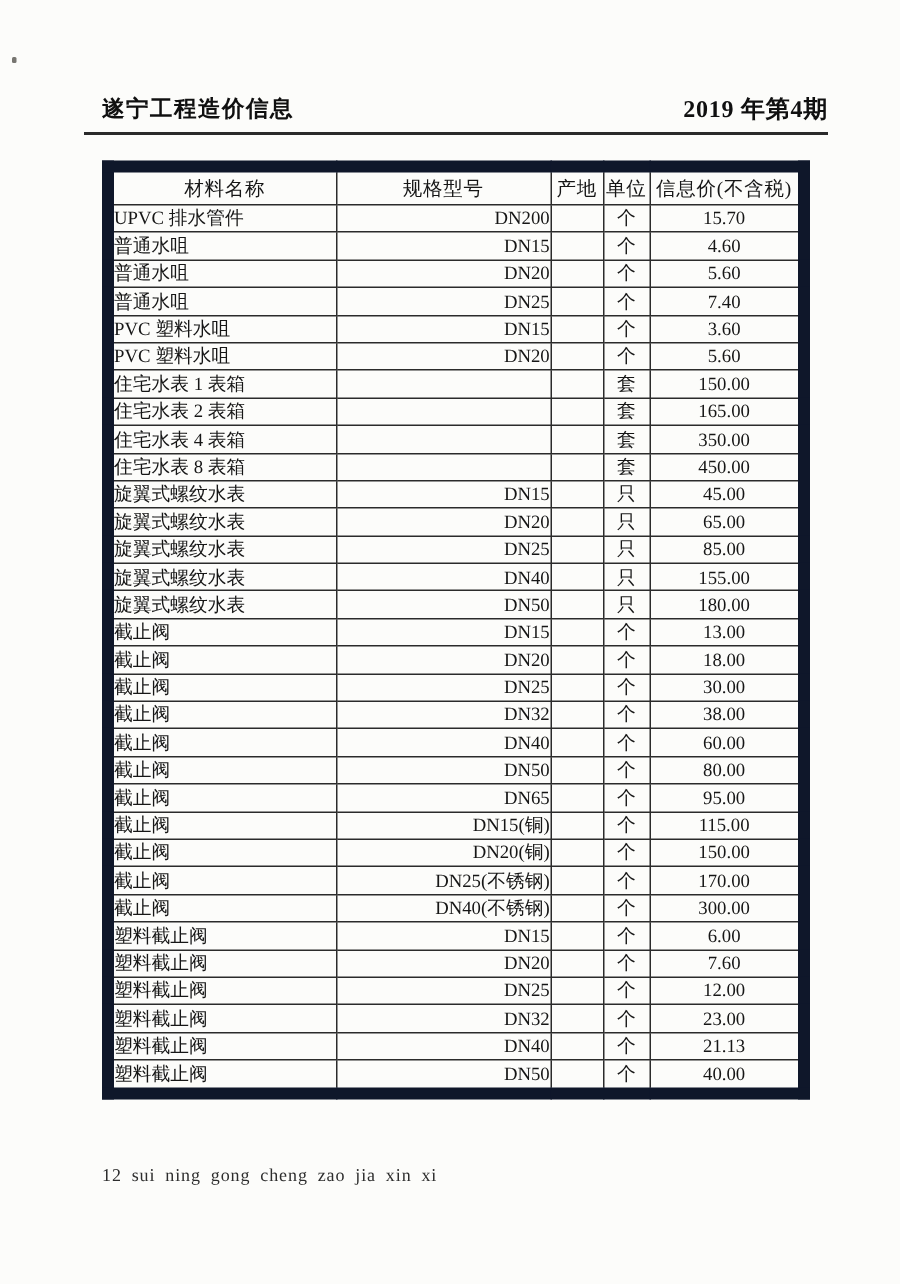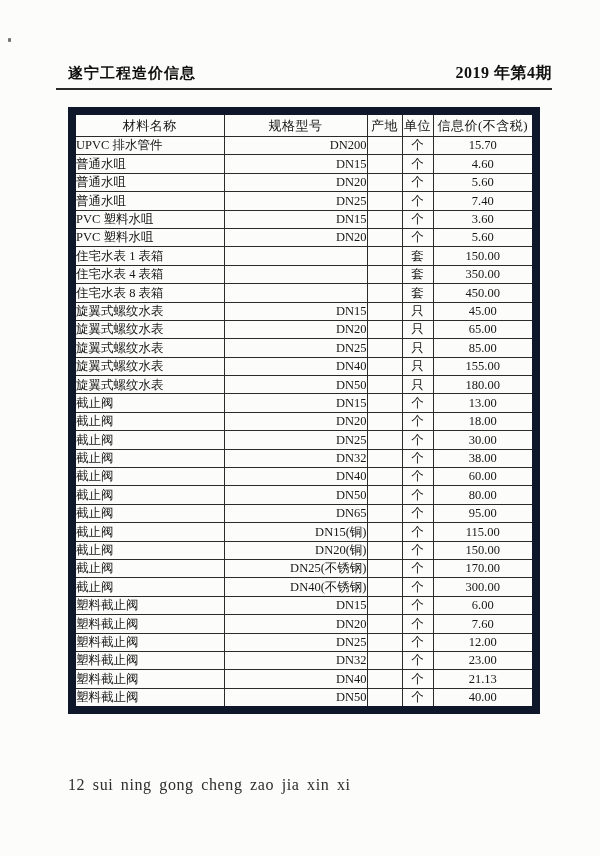--- a/index.html
+++ b/index.html
@@ -11,21 +11,21 @@
     font-family:"Liberation Serif","DejaVu Serif",serif;
     color:#161616;
   }
   
   .speck{
     position:absolute;left:8px;top:38px;width:3px;height:4px;
     background:#55524e;border-radius:1px;opacity:.8;
   }
   .masthead{
     position:absolute;left:56px;top:63px;width:496px;height:20px;
-    display:flex;justify-content:space-between;align-items:center;gap:18px;
+    display:flex;justify-content:space-between;align-items:flex-start;gap:18px;
   }
   .journal-title{
     margin-left:12px;
     font-weight:bold;font-size:15px;letter-spacing:1px;color:#101010;
   }
   .issue-label{
     font-weight:bold;font-size:16px;letter-spacing:.5px;color:#101010;
   }
   .rule{
     position:absolute;left:56px;top:88px;width:496px;height:0;
@@ -47,21 +47,21 @@
   .price-table th{
     height:21px;font-size:13px;text-align:center;letter-spacing:.5px;
   }
   .price-table td{height:17.4px;line-height:1;}
   .col-name{text-align:left;padding-left:7px;}
   .col-spec{text-align:right;padding-left:7px;}
   .col-origin,.col-unit,.col-price{text-align:center;}
   th.col-name,th.col-spec{text-align:center;padding-left:0;}
   .page-footer{
     position:absolute;left:68px;top:776px;
-    font-size:16px;color:#2d2d2d;
+    font-size:12px;color:#2d2d2d;
     letter-spacing:.6px;word-spacing:3px;
   }
 </style>
 </head>
 <body>
 
 <div class="page">
 
   <div class="speck"></div>
 
@@ -133,20 +133,27 @@
           <td class="col-price">5.60</td>
         </tr>
         <tr>
           <td class="col-name">住宅水表 1 表箱</td>
           <td class="col-spec"></td>
           <td class="col-origin"></td>
           <td class="col-unit">套</td>
           <td class="col-price">150.00</td>
         </tr>
         <tr>
+          <td class="col-name">住宅水表 2 表箱</td>
+          <td class="col-spec"></td>
+          <td class="col-origin"></td>
+          <td class="col-unit">套</td>
+          <td class="col-price">165.00</td>
+        </tr>
+        <tr>
           <td class="col-name">住宅水表 4 表箱</td>
           <td class="col-spec"></td>
           <td class="col-origin"></td>
           <td class="col-unit">套</td>
           <td class="col-price">350.00</td>
         </tr>
         <tr>
           <td class="col-name">住宅水表 8 表箱</td>
           <td class="col-spec"></td>
           <td class="col-origin"></td>

